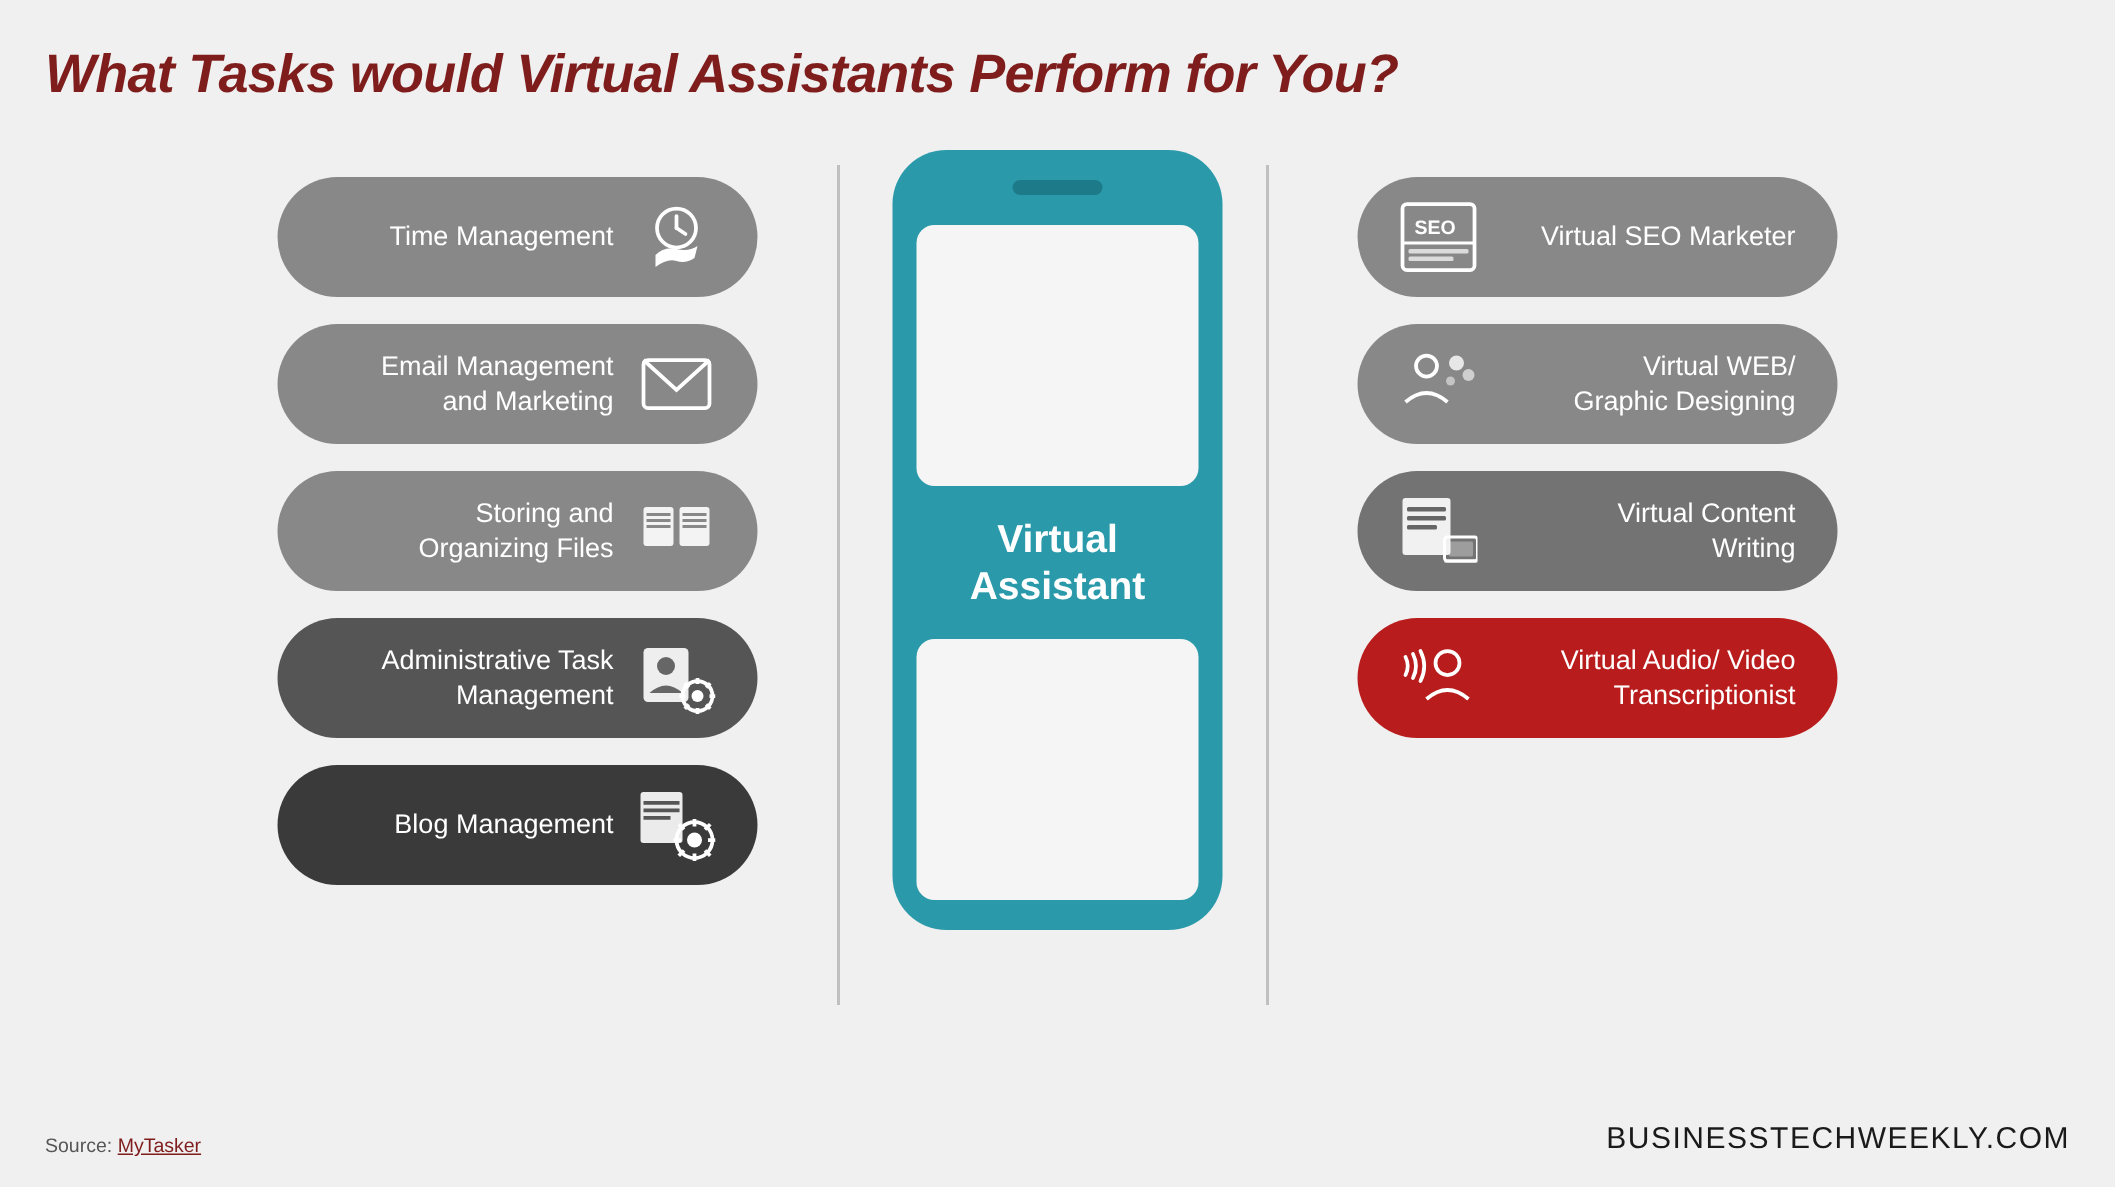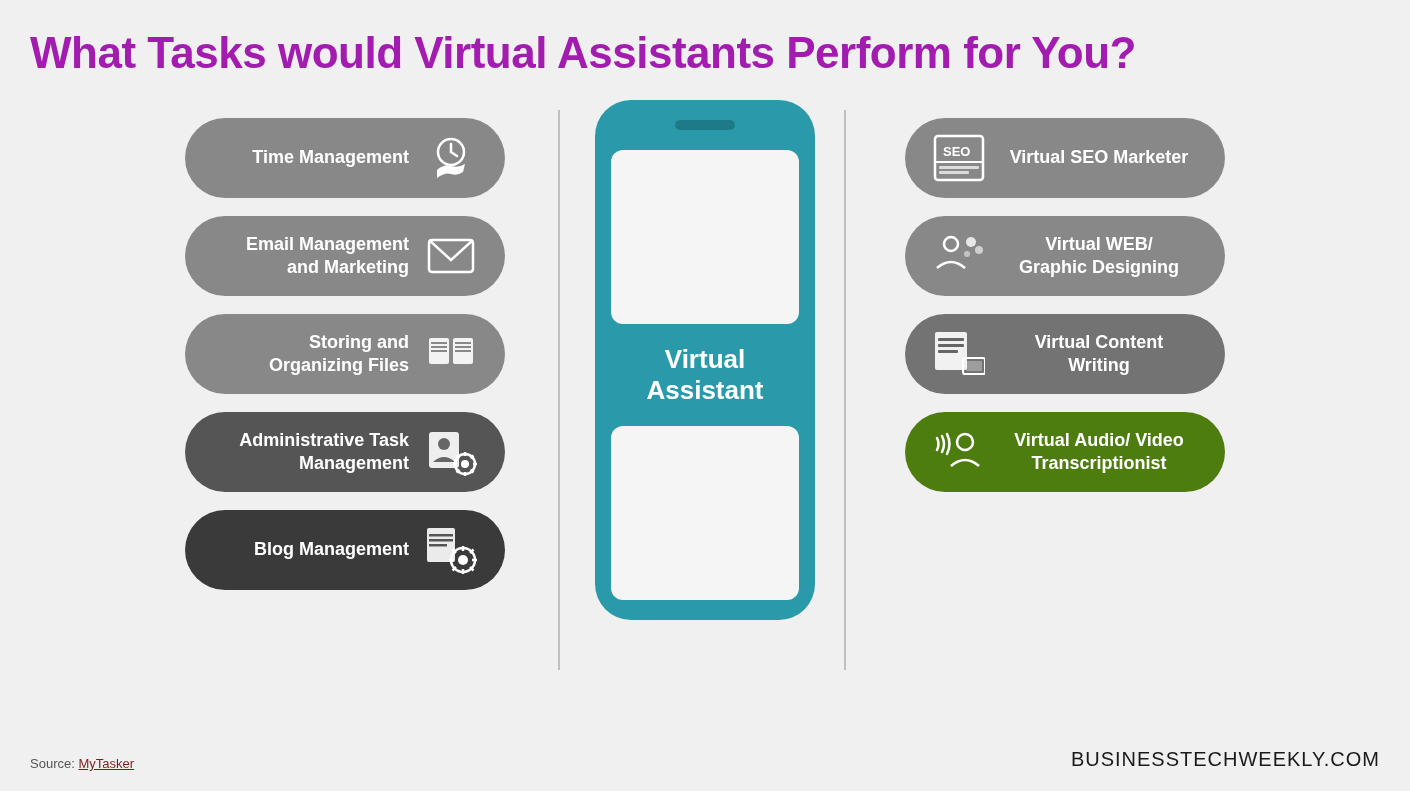--- a/index.html
+++ b/index.html
@@ -9,24 +9,25 @@
       background: #f0f0f0;
       font-family: 'Arial', sans-serif;
       position: relative;
       overflow: hidden;
     }
 
     .title {
       position: absolute;
       top: 28px;
       left: 30px;
-      font-size: 44px;
+      font-size: 36px;
       font-weight: 900;
-      color: #a21caf;
+      color: #7f1d1d;
       letter-spacing: -0.5px;
+      font-style: italic;
     }
 
     
     .left-cards {
       position: absolute;
       left: 185px;
       top: 118px;
       display: flex;
       flex-direction: column;
       gap: 18px;
@@ -51,21 +52,21 @@
     }
 
     .card-left.darker {
       background: #3a3a3a;
       justify-content: flex-end;
     }
 
     .card-text {
       color: #ffffff;
       font-size: 18px;
-      font-weight: 700;
+      font-weight: 400;
       flex: 1;
       text-align: right;
       padding-right: 16px;
       line-height: 1.3;
     }
 
     .card-icon {
       width: 52px;
       height: 52px;
       display: flex;
@@ -87,25 +88,25 @@
     .card-right {
       background: #888888;
       flex-direction: row-reverse;
     }
 
     .card-right.dark {
       background: #737373;
     }
 
     .card-right.darker {
-      background: #4d7c0f;
+      background: #b91c1c;
     }
 
     .card-right .card-text {
-      text-align: center;
+      text-align: right;
       padding-right: 0;
       padding-left: 16px;
     }
 
     
     .phone-container {
       position: absolute;
       left: 50%;
       top: 100px;
       transform: translateX(-50%);

